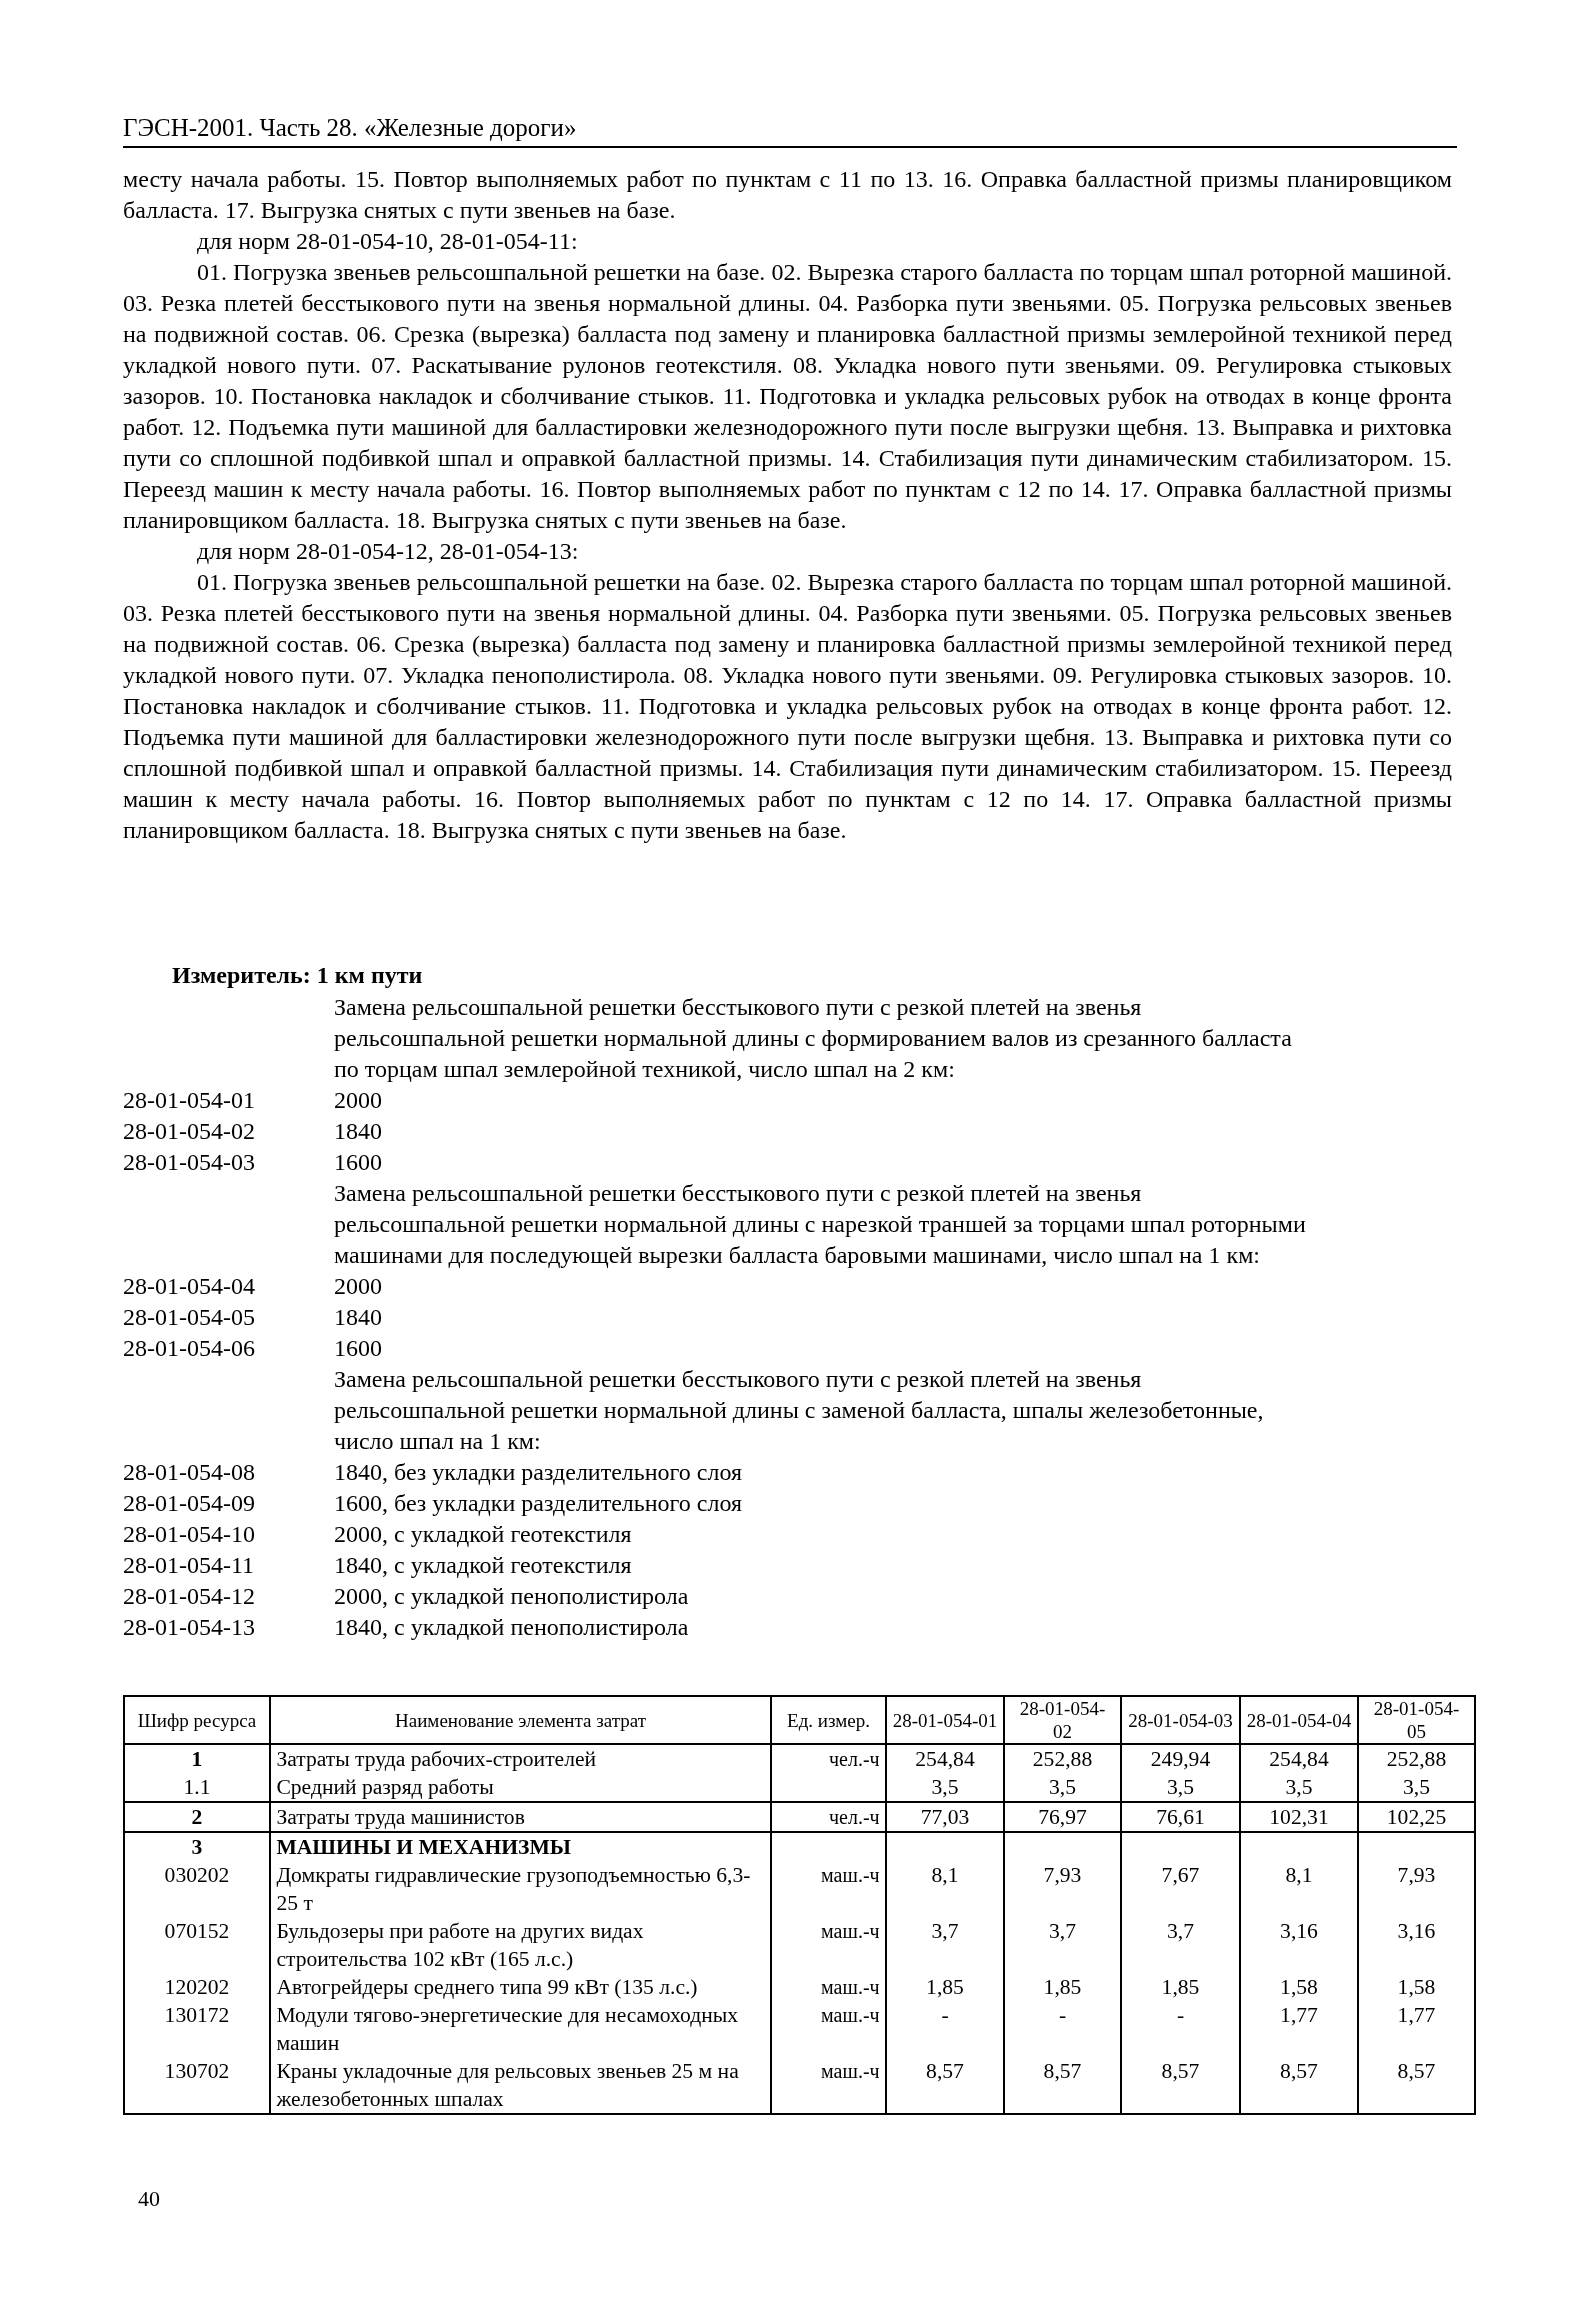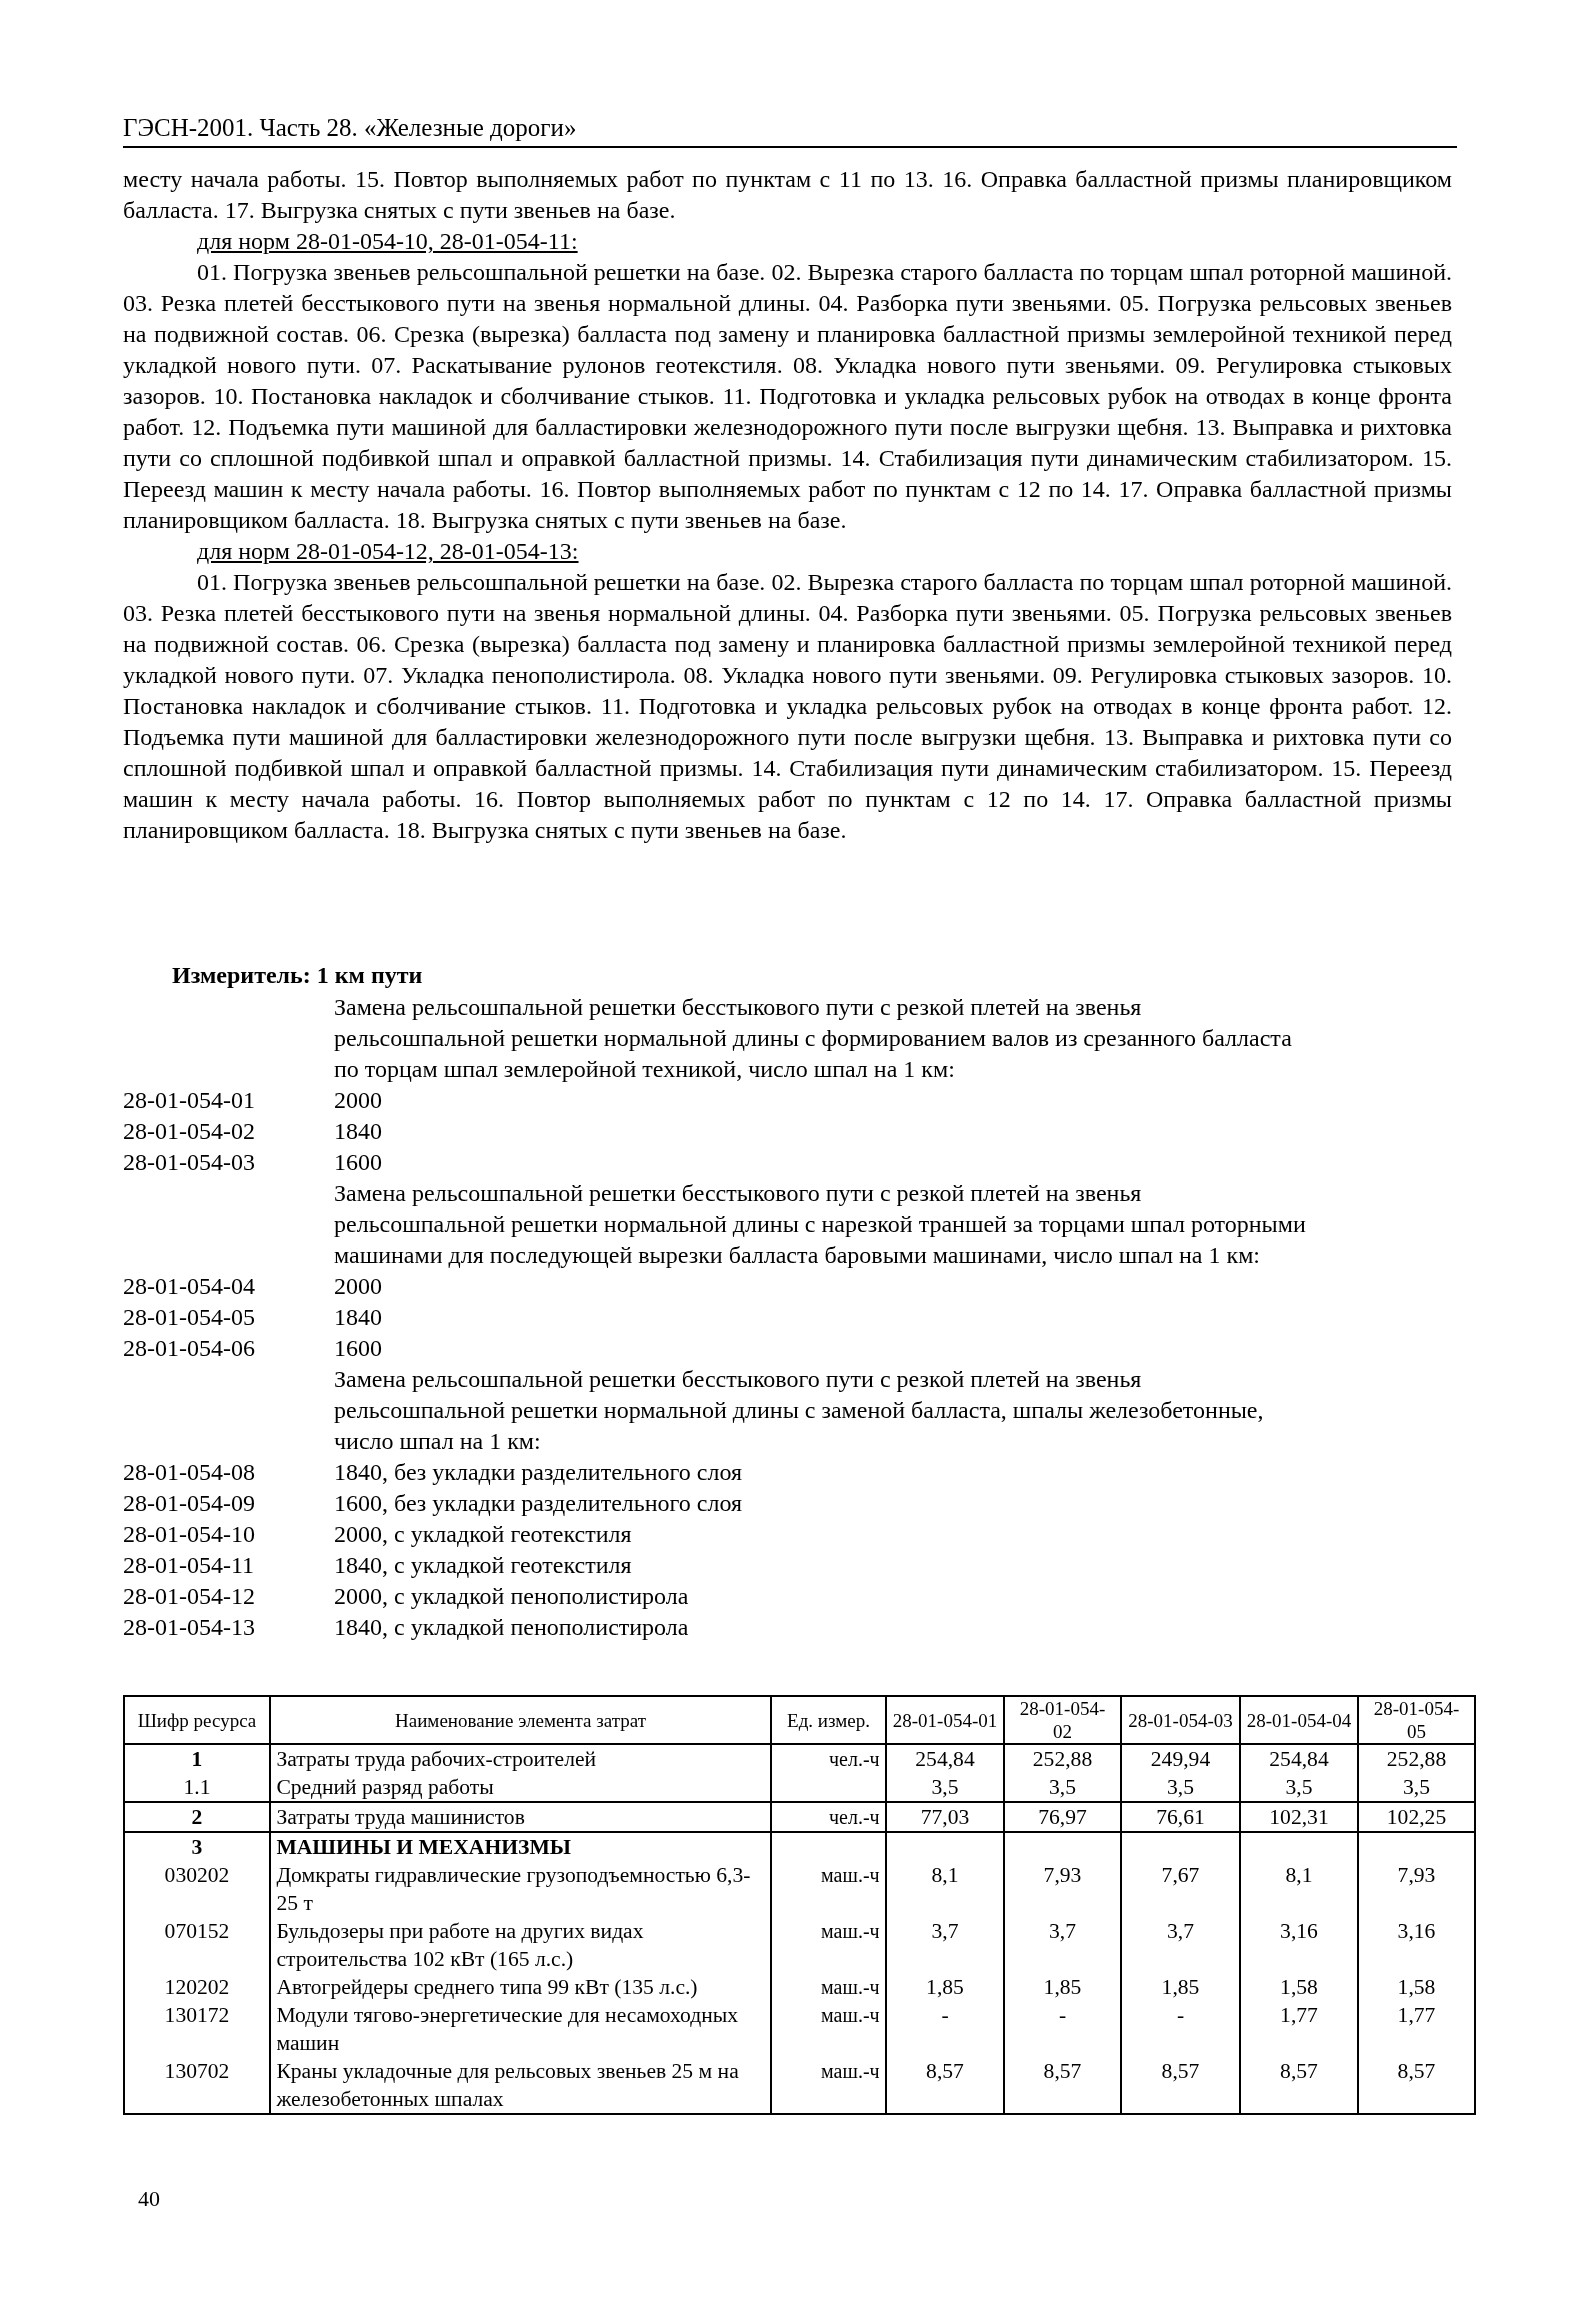--- a/index.html
+++ b/index.html
@@ -1,21 +1,21 @@
 <!DOCTYPE html>
 <html style="font-size:10.8px"><head>
 <meta charset="utf-8">
 <style>
   html, body { margin:0; padding:0; background:#ffffff; }
   body { width:1591px; height:2307px; position:relative; overflow:hidden; color:#000; font-family:"Liberation Serif","DejaVu Serif",serif; }
   .page-header { position:absolute; left:123px; top:113px; width:1334px; font-size:25px; line-height:30px; border-bottom:2.7px solid #000; padding-bottom:2.7px; }
   .body-text { position:absolute; left:123px; top:164px; width:1329px; font-size:24px; line-height:31px; text-align:justify; }
   .body-text p { margin:0; }
   .indent { text-indent:74px; }
-  .norm-head { padding-left:74px;text-decoration:underline; }
+  .norm-head { padding-left:74px; }
   .meter { position:absolute; left:172px; top:960px; font-size:24px; line-height:31px; font-weight:bold; }
   .groups { position:absolute; left:123px; top:992px; width:1334px; font-size:24px; line-height:31px; }
   .group-desc { padding-left:211px; }
   .code-row { display:flex; }
   .code-row .code { width:211px; }
   table.res { position:absolute; left:123px; top:1695px; width:1350px; border-collapse:collapse; font-size:21.6px; line-height:28px; table-layout:fixed; }
   table.res th, table.res td { border-left:2px solid #000; border-right:2px solid #000; padding:0 5.4px; vertical-align:top; }
   table.res th { font-weight:normal; font-size:19px; line-height:23px; text-align:center; vertical-align:middle; border-top:2.7px solid #000; border-bottom:2.7px solid #000; height:44px; }
   table.res td.c { text-align:center; }
   table.res tr.grp-start td { border-top:2.7px solid #000; }
@@ -35,21 +35,21 @@
   <p class="indent">01. Погрузка звеньев рельсошпальной решетки на базе. 02. Вырезка старого балласта по торцам шпал роторной машиной. 03. Резка плетей бесстыкового пути на звенья нормальной длины. 04. Разборка пути звеньями. 05. Погрузка рельсовых звеньев на подвижной состав. 06. Срезка (вырезка) балласта под замену и планировка балластной призмы землеройной техникой перед укладкой нового пути. 07. Раскатывание рулонов геотекстиля. 08. Укладка нового пути звеньями. 09. Регулировка стыковых зазоров. 10. Постановка накладок и сболчивание стыков. 11. Подготовка и укладка рельсовых рубок на отводах в конце фронта работ. 12. Подъемка пути машиной для балластировки железнодорожного пути после выгрузки щебня. 13. Выправка и рихтовка пути со сплошной подбивкой шпал и оправкой балластной призмы. 14. Стабилизация пути динамическим стабилизатором. 15. Переезд машин к месту начала работы. 16. Повтор выполняемых работ по пунктам с 12 по 14. 17. Оправка балластной призмы планировщиком балласта. 18. Выгрузка снятых с пути звеньев на базе.</p>
   <p class="norm-head">для норм  28-01-054-12, 28-01-054-13:</p>
   <p class="indent">01. Погрузка звеньев рельсошпальной решетки на базе. 02. Вырезка старого балласта по торцам шпал роторной машиной. 03. Резка плетей бесстыкового пути на звенья нормальной длины. 04. Разборка пути звеньями. 05. Погрузка рельсовых звеньев на подвижной состав. 06. Срезка (вырезка) балласта под замену и планировка балластной призмы землеройной техникой перед укладкой нового пути. 07. Укладка пенополистирола. 08. Укладка нового пути звеньями. 09. Регулировка стыковых зазоров. 10. Постановка накладок и сболчивание стыков. 11. Подготовка и укладка рельсовых рубок на отводах в конце фронта работ. 12. Подъемка пути машиной для балластировки железнодорожного пути после выгрузки щебня. 13. Выправка и рихтовка пути со сплошной подбивкой шпал и оправкой балластной призмы. 14. Стабилизация пути динамическим стабилизатором. 15. Переезд машин к месту начала работы. 16. Повтор выполняемых работ по пунктам с 12 по 14. 17. Оправка балластной призмы планировщиком балласта. 18. Выгрузка снятых с пути звеньев на базе.</p>
 </div>
 
 <div class="meter">Измеритель: 1 км пути</div>
 
 <div class="groups" id="groups">
     <div class="group-desc">Замена рельсошпальной решетки бесстыкового пути с резкой плетей на звенья</div>
     <div class="group-desc">рельсошпальной решетки нормальной длины с формированием валов из срезанного балласта</div>
-    <div class="group-desc">по торцам шпал землеройной техникой, число шпал на 1 км:</div>
+    <div class="group-desc">по торцам шпал землеройной техникой, число шпал на 2 км:</div>
     <div class="code-row">
       <span class="code">28-01-054-01</span>
       <span>2000</span>
     </div>
     <div class="code-row">
       <span class="code">28-01-054-02</span>
       <span>1840</span>
     </div>
     <div class="code-row">
       <span class="code">28-01-054-03</span>

